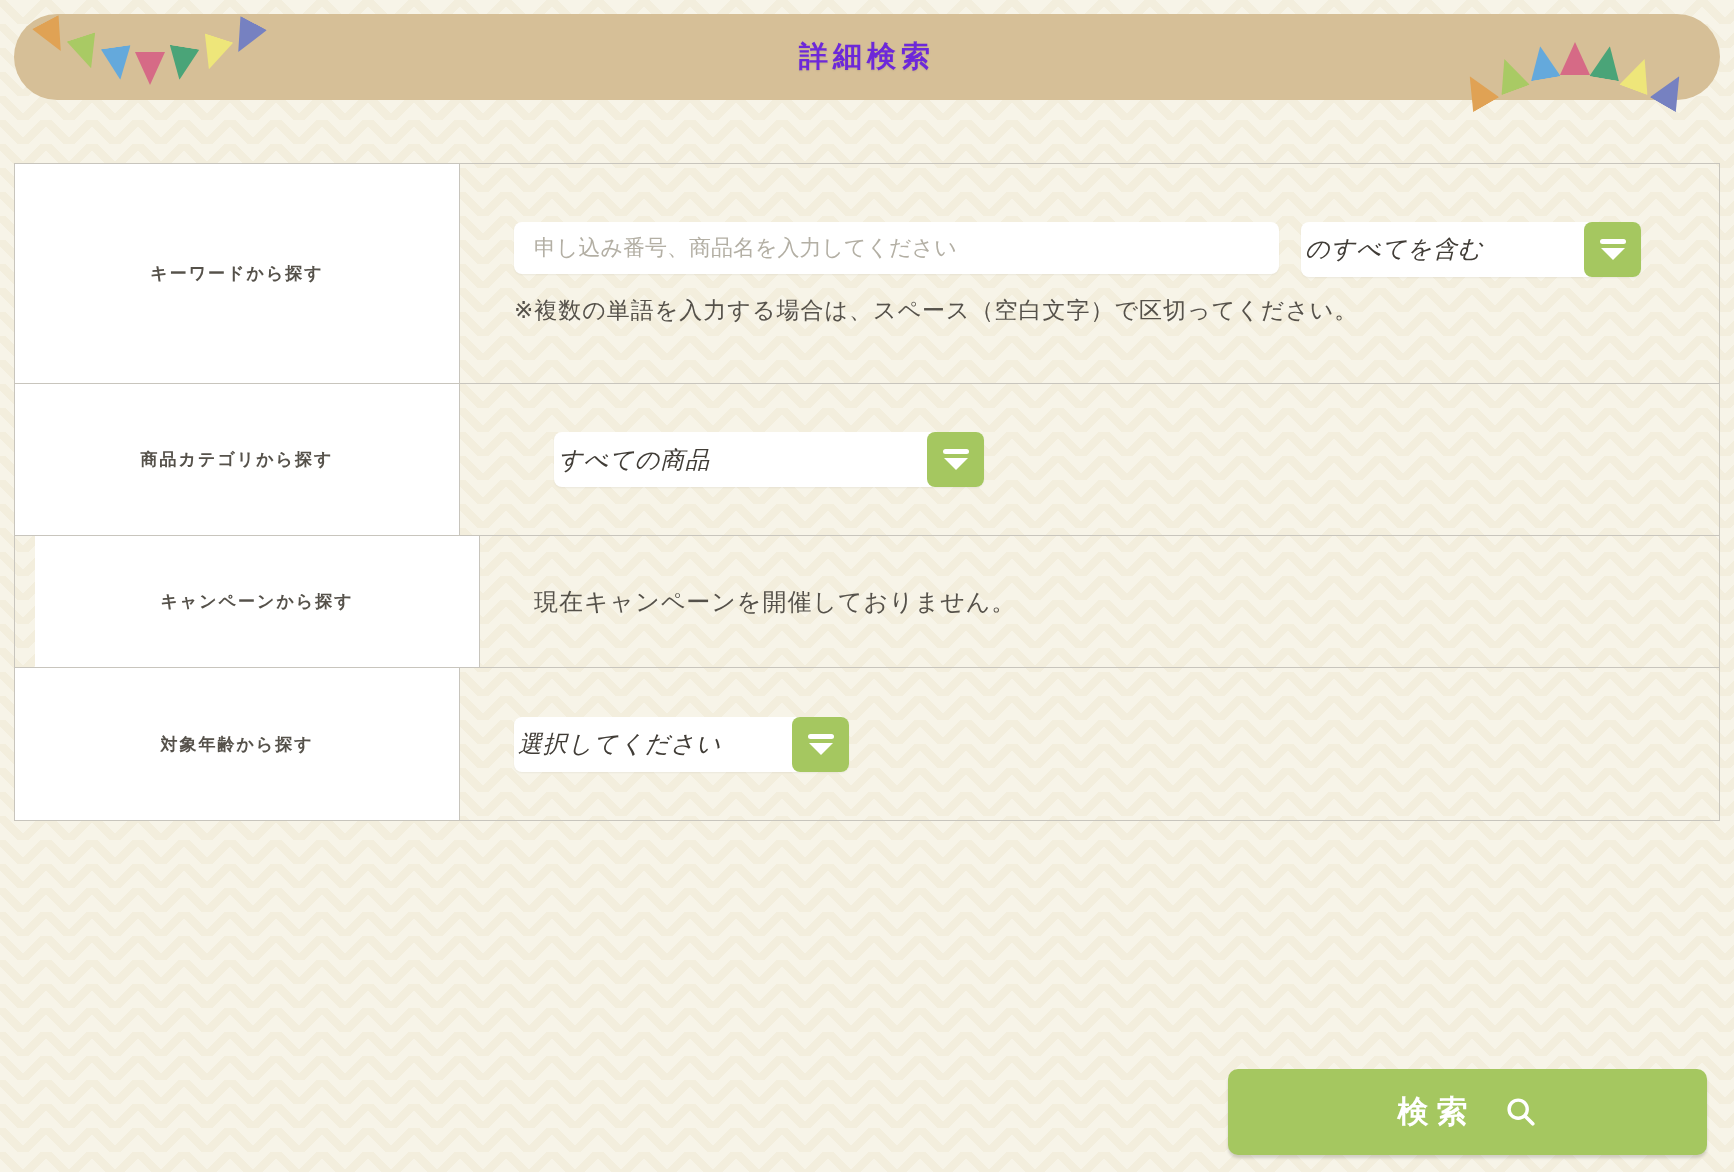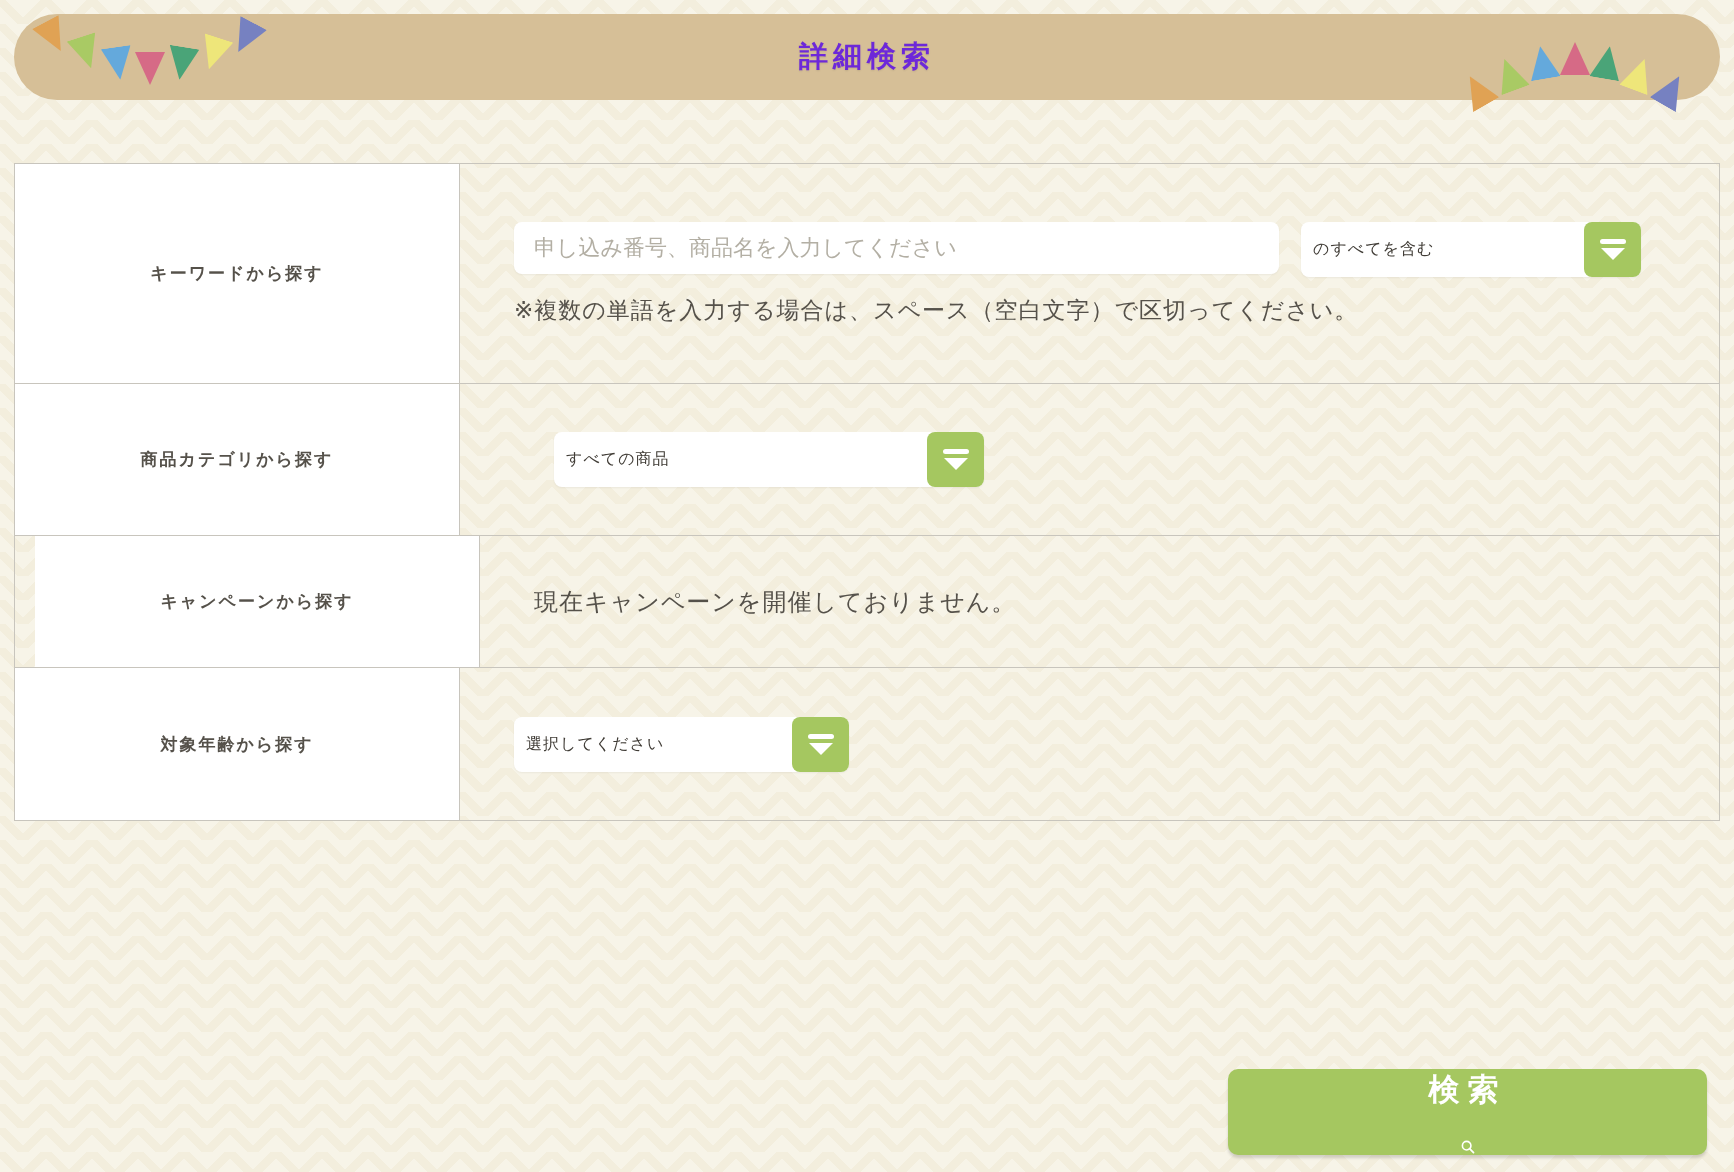--- a/index.html
+++ b/index.html
@@ -74,40 +74,40 @@
   .message{font-size:24px;}
   .unit{font-size:25px;color:var(--text-dark);}
   .unit-from{margin:0 18px 0 22px;}
   .unit-end{margin-left:32px;}
   
   .select{
     position:relative;height:55px;background:#fff;border-radius:8px;
     display:flex;align-items:center;box-shadow:0 1px 2px rgba(0,0,0,.05);
     cursor:pointer;
   }
-  .select-text{padding:0 12px;font-size:16px;color:var(--text-value);letter-spacing:1px;}
+  .select-text{padding:0 4px;font-size:24px;color:var(--text-value);letter-spacing:1px;font-style:italic;}
   .select-btn{
     position:absolute;right:0;top:0;height:100%;width:57px;
     background:var(--accent);border:none;border-radius:8px;
     display:flex;flex-direction:column;align-items:center;justify-content:center;
     gap:4px;cursor:pointer;
   }
   .dd-bar{width:26px;height:5px;background:#fff;border-radius:2.5px;}
   .dd-tri{width:0;height:0;border-left:12px solid transparent;border-right:12px solid transparent;border-top:12px solid #fff;}
   .sel-match{width:340px;}
   .sel-category{width:430px;margin-left:40px;}
   .sel-age{width:335px;}
   
   .search-btn{
     position:absolute;left:1228px;top:1069px;width:479px;height:86px;
     background:var(--accent);border:none;border-radius:10px;
     color:#fff;font-size:31px;font-weight:bold;letter-spacing:8px;
     font-family:"Liberation Sans","DejaVu Sans",sans-serif;
     display:flex;align-items:center;justify-content:center;gap:28px;
-    box-shadow:0 3px 3px rgba(0,0,0,.15);cursor:pointer;flex-direction:column;
+    box-shadow:0 3px 3px rgba(0,0,0,.15);cursor:pointer;
   }
 </style>
 </head>
 <body>
 
 <div class="banner">
 
   <div class="flag down" style="left: 24px; top: 6px; transform: rotate(-28deg); background-color: rgb(224, 162, 84);"></div>
   <div class="flag down" style="left: 57px; top: 22px; transform: rotate(-18deg); background-color: rgb(169, 202, 100);"></div>
   <div class="flag down" style="left: 89px; top: 33px; transform: rotate(-8deg); background-color: rgb(100, 169, 220);"></div>

